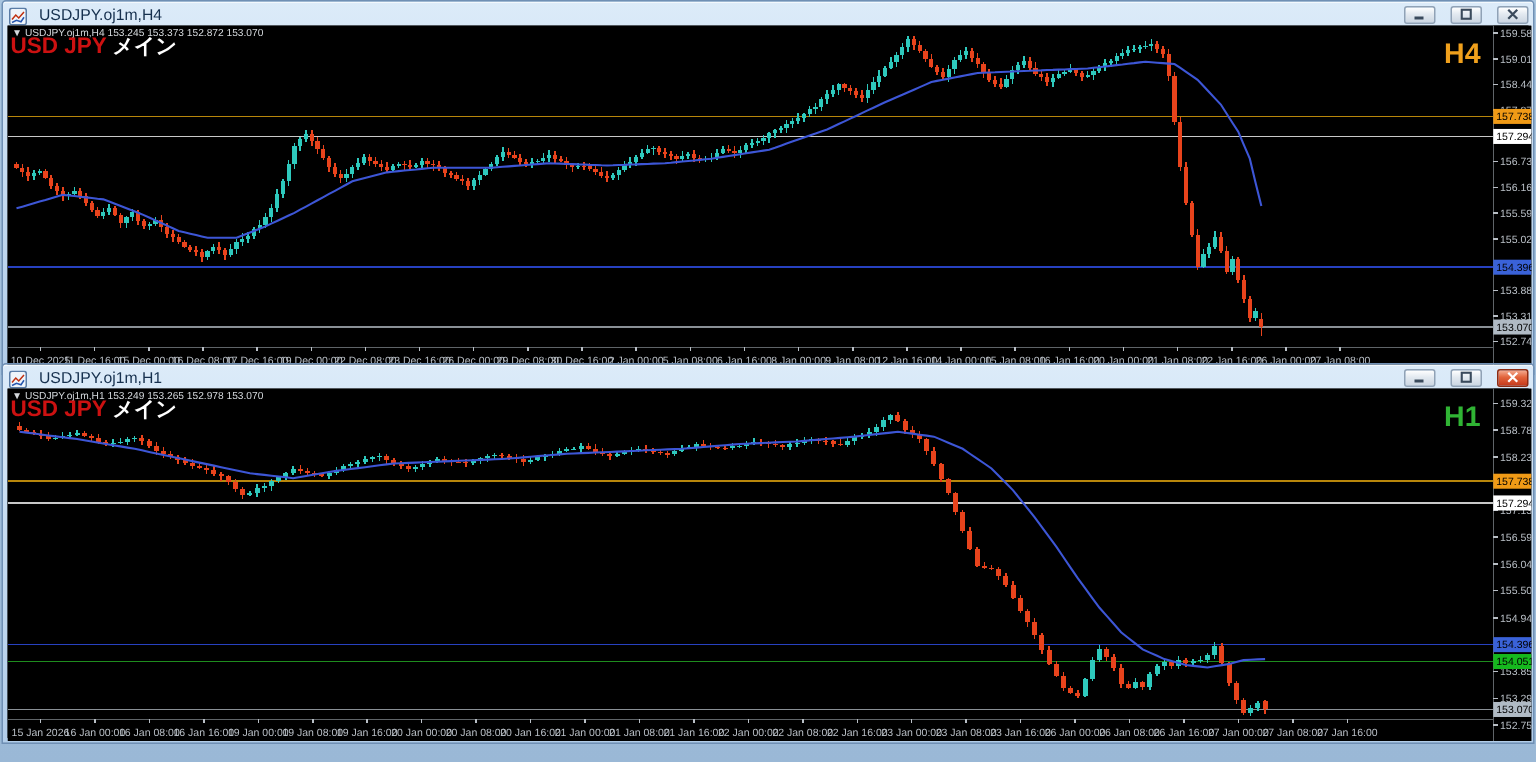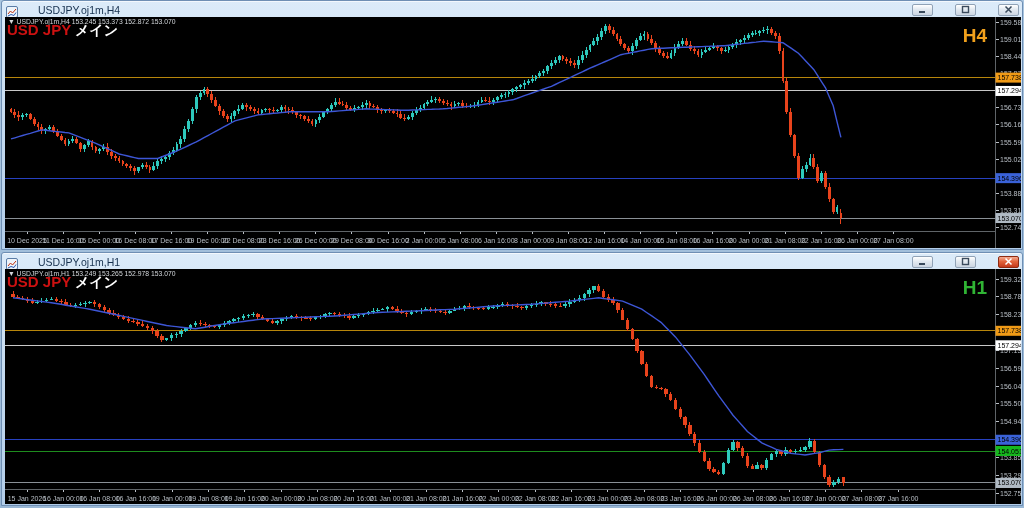--- a/index.html
+++ b/index.html
@@ -8,22 +8,22 @@
     background:linear-gradient(180deg,#aac6e0,#9ab8d6);
     font-family:"Liberation Sans",sans-serif;
   }
   .mdi{
     position:absolute;left:1px;width:1022px;box-sizing:border-box;
     background:linear-gradient(180deg,#dcebf9 0%,#c6dcf1 45%,#b2cde9 100%);
     border:1px solid #6f8fb4;border-radius:3px 3px 0 0;
     box-shadow:inset 0 1px 0 rgba(255,255,255,.65);
   }
   #win-h4{top:0;height:250px}
-  #win-h1{top:252px;height:254px}
-  .titlebar{height:15px;display:flex;align-items:center;padding:1px 3px 12px 4px;gap:20px}
+  #win-h1{top:242px;height:254px}
+  .titlebar{height:15px;display:flex;align-items:center;padding:1px 3px 12px 4px;gap:8px}
   .wicon{width:12px;height:12px;flex:0 0 auto;display:block}
   .title{font-size:10.5px;color:#16304e;white-space:nowrap}
   .tb-spacer{flex:1}
   .tb-btn{
     width:21px;height:12px;margin-left:2px;padding:0;cursor:pointer;
     border:1px solid #90a2b6;border-radius:2px;
     background:linear-gradient(#ffffff,#e2e9f0 45%,#ccd6e2);
     display:flex;align-items:center;justify-content:center;
   }
   .tb-btn svg{display:block}

